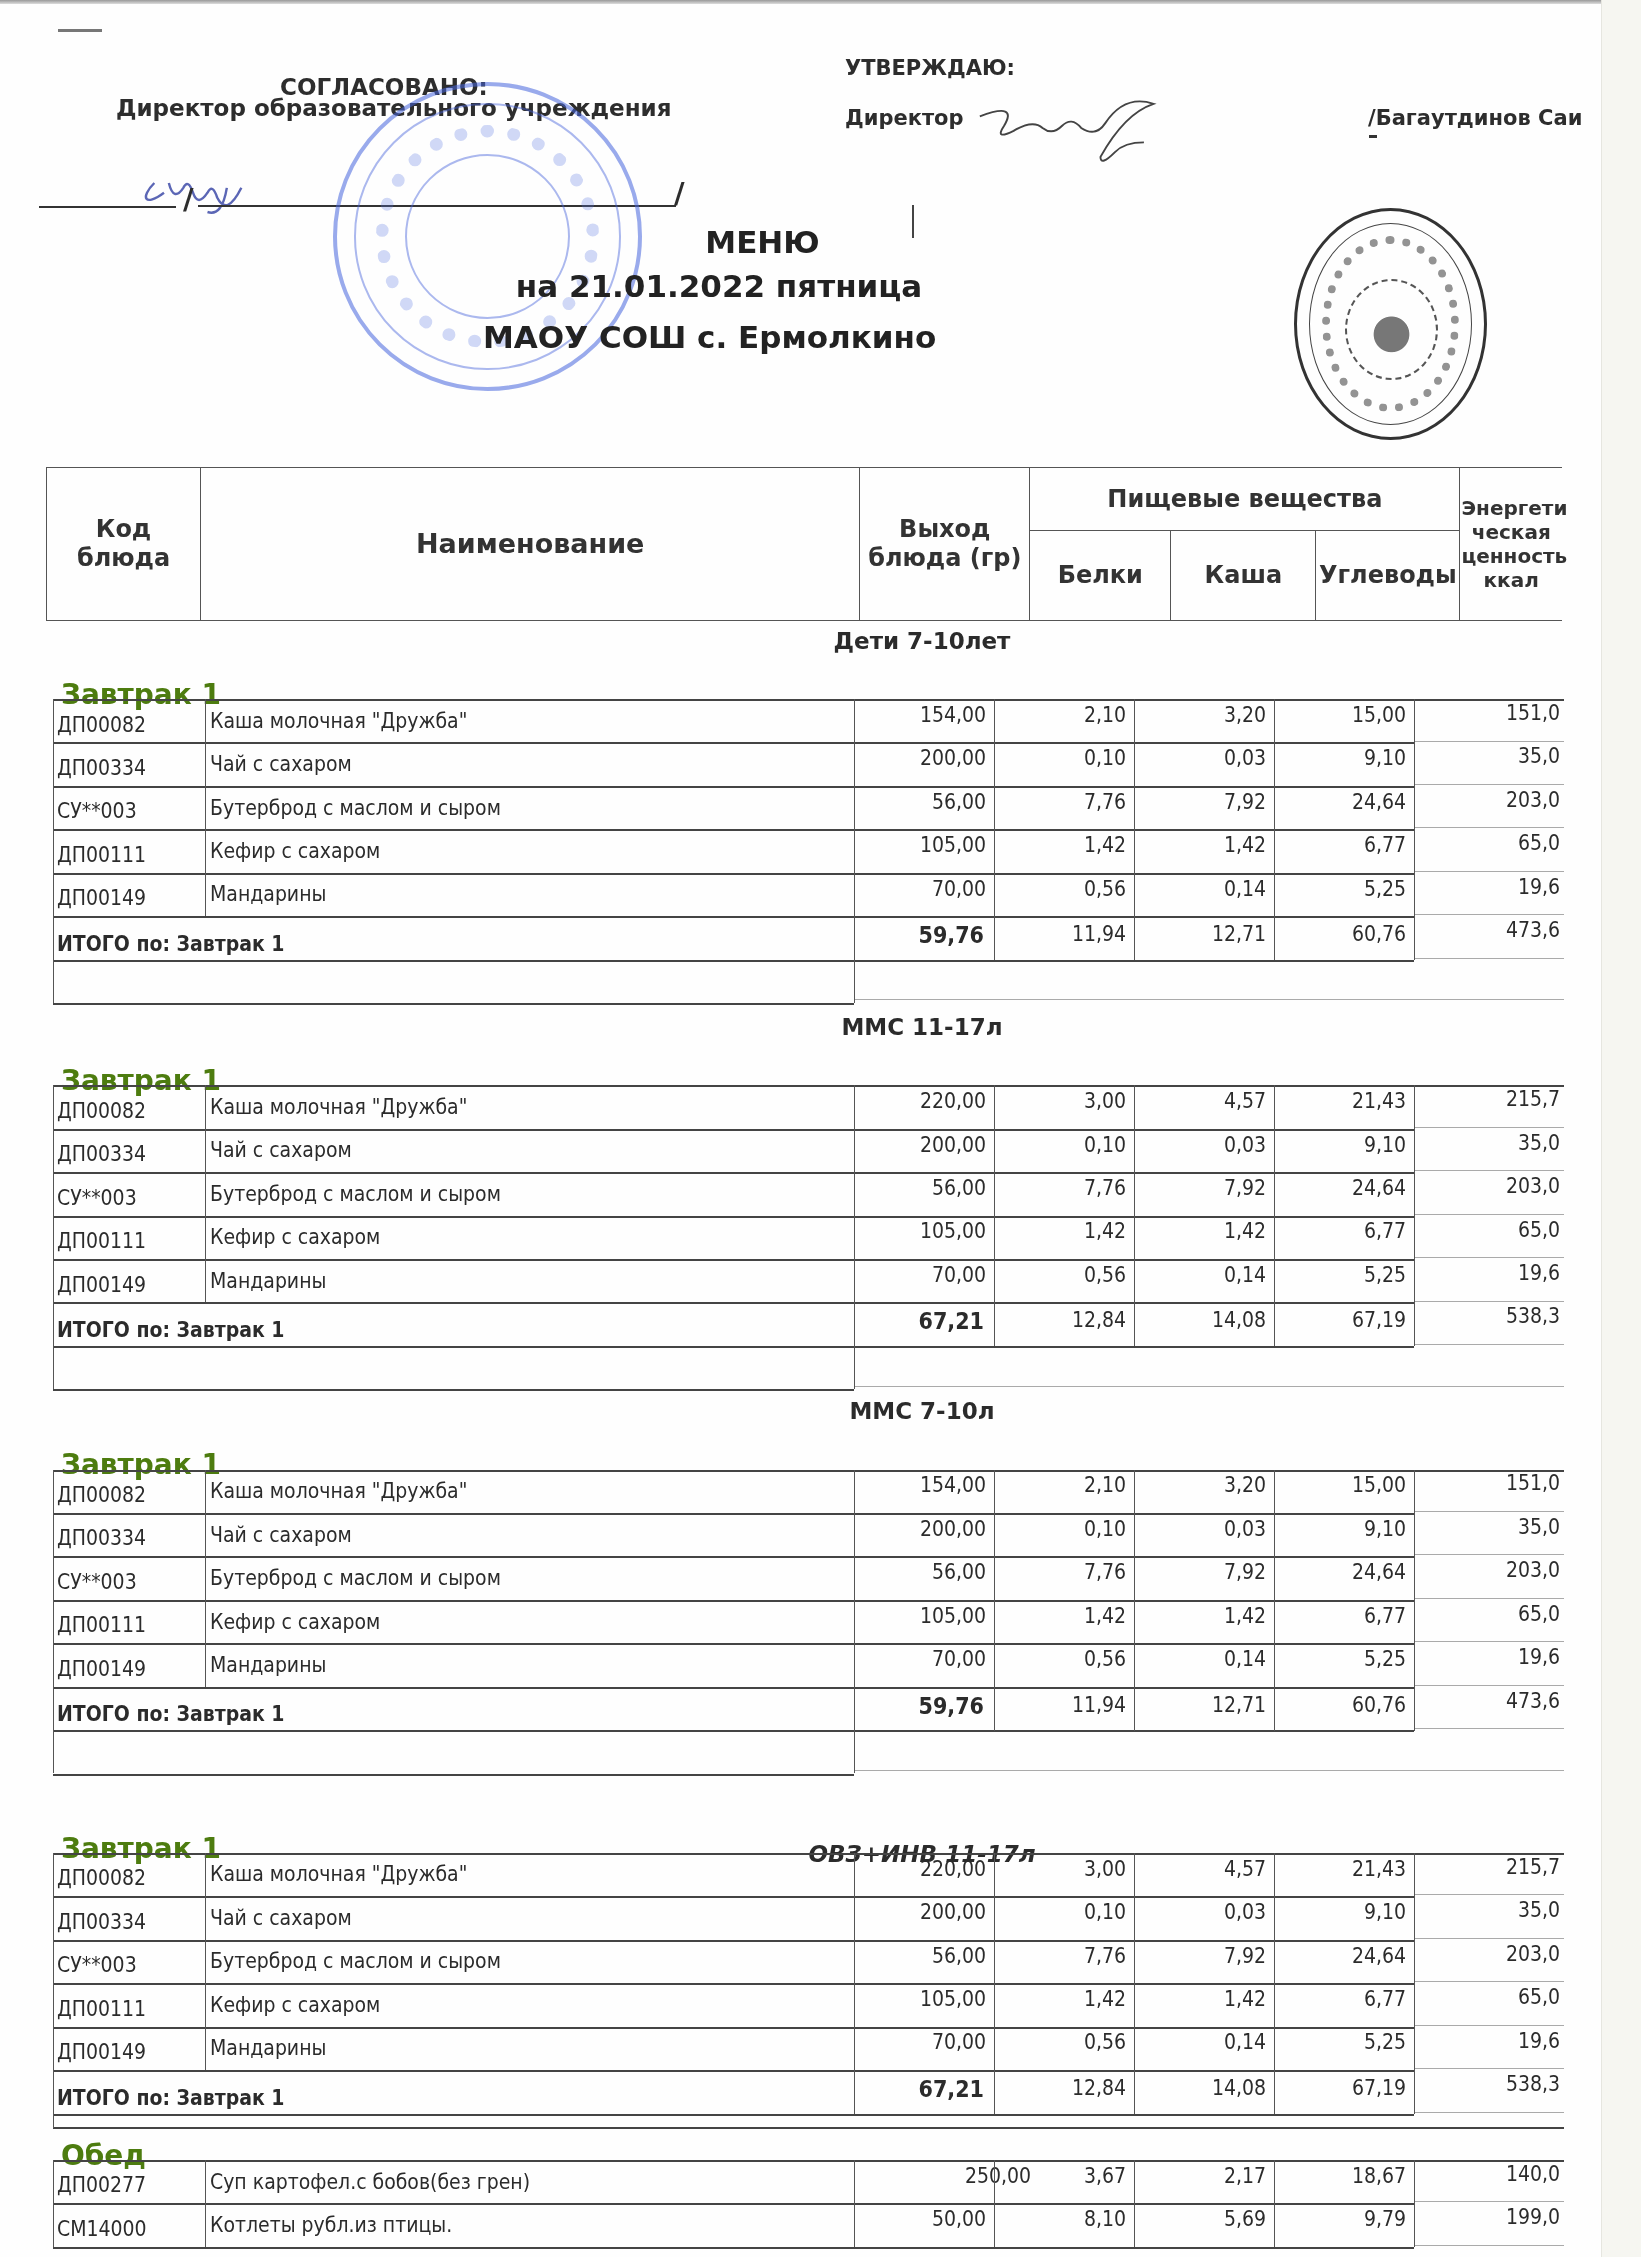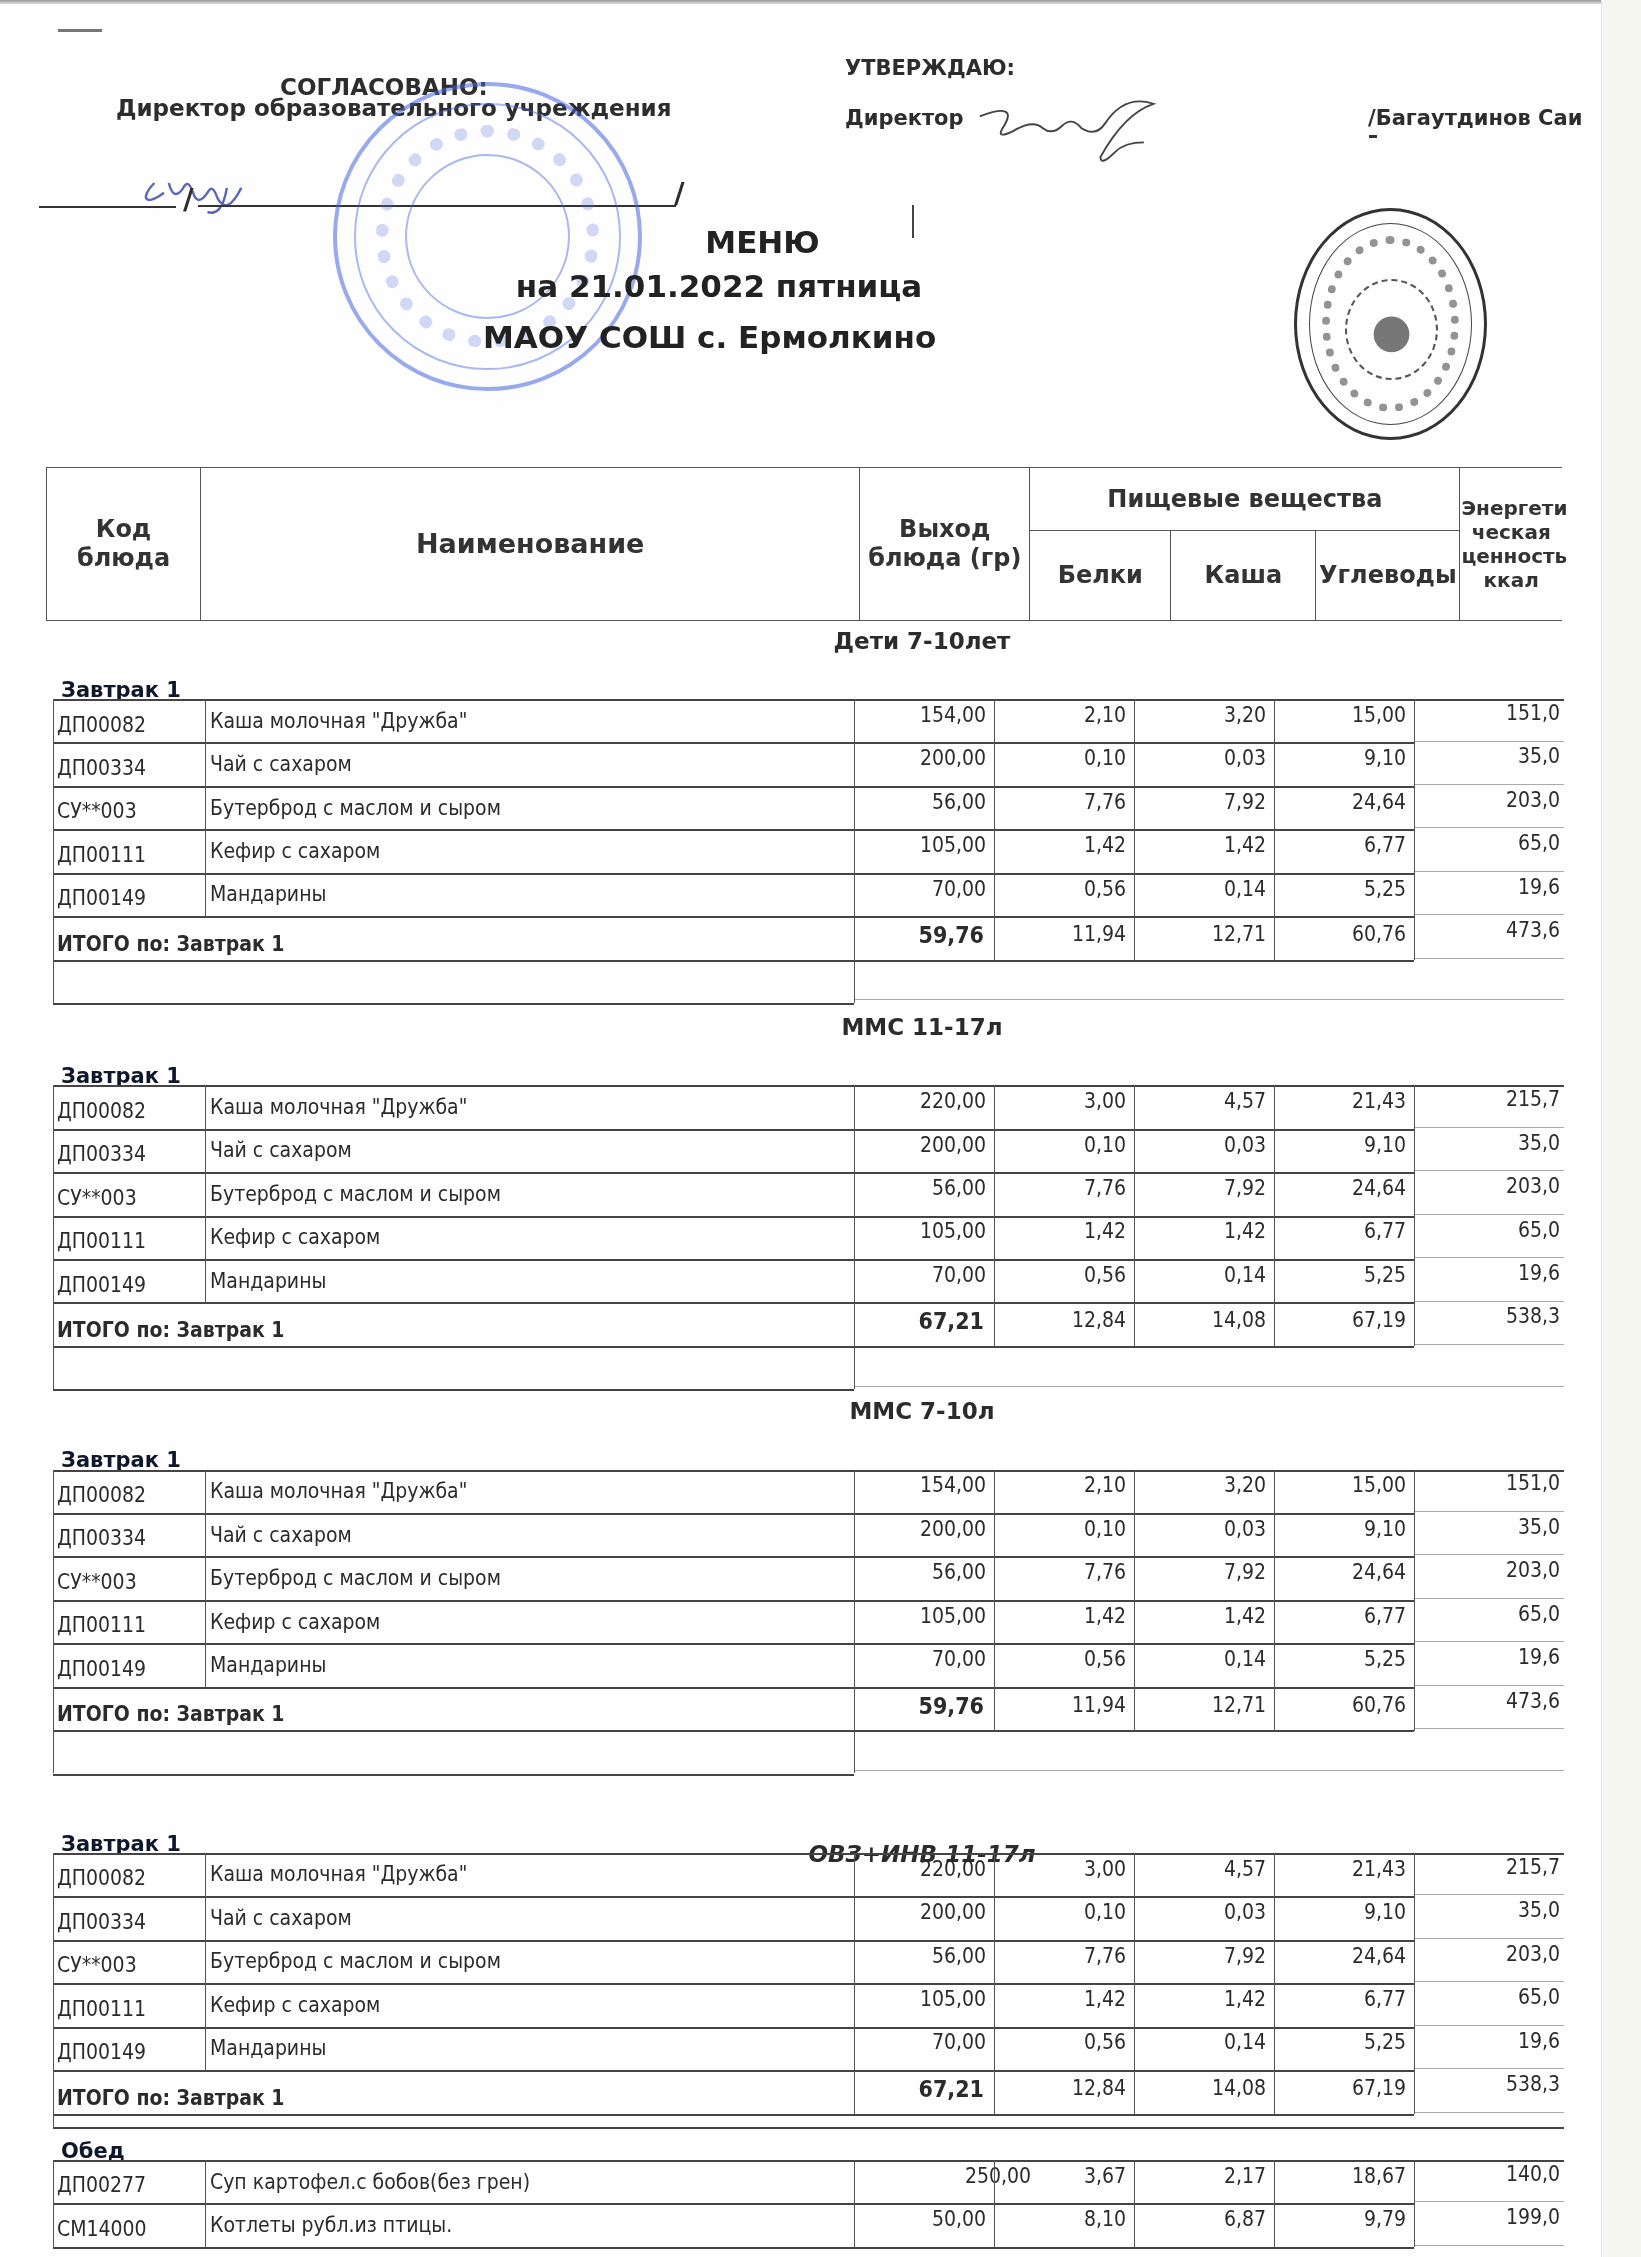--- a/index.html
+++ b/index.html
@@ -33,21 +33,21 @@
 
   
   svg.sig { position:absolute; overflow:visible; }
 
   
   .grid { position:absolute; border-collapse:collapse; table-layout:fixed; }
   .thead td { border:1.4px solid #555; text-align:center; font-weight:bold; font-size:24px; color:#333; line-height:1.2; }
   .cell { position:absolute; font-size:21px; white-space:nowrap; color:#2b2b2b; font-family:"DejaVu Sans Condensed","DejaVu Sans",sans-serif; }
   .num { text-align:right; }
   .sec-title { position:absolute; font-size:23px; font-weight:bold; text-align:center; width:290px; color:#2b2b2b; }
-  .meal-title { position:absolute; font-size:21px; font-weight:bold; color:#0f172a; }
+  .meal-title { position:absolute; font-size:28px; font-weight:bold; color:#4d7c0f; }
   .hl { position:absolute; height:1.9px; background:#444; }
   .hl.thin { height:1px; background:#aaa; }
   .vl { position:absolute; width:1.4px; background:#555; }
 </style>
 </head>
 <body>
 
 <div class="top-line"></div>
 <div class="top-mark"></div>
 <div class="scan-edge"></div>
@@ -386,21 +386,21 @@
     <div class="cell num" style="left:994px;width:132px;top:2164px;">3,67</div>
     <div class="cell num" style="left:1134px;width:132px;top:2164px;">2,17</div>
     <div class="cell num" style="left:1274px;width:132px;top:2164px;">18,67</div>
     <div class="cell num" style="left:1414px;width:146px;top:2162px;">140,0</div>
     <div class="hl" style="left:53px;top:2203px;width:1361px;"></div>
     <div class="hl thin" style="left:1414px;top:2201px;width:150px;"></div>
     <div class="cell" style="left:57px;top:2217px;">СМ14000</div>
     <div class="cell" style="left:210px;top:2213px;">Котлеты рубл.из птицы.</div>
     <div class="cell num" style="left:854px;width:132px;top:2207px;">50,00</div>
     <div class="cell num" style="left:994px;width:132px;top:2207px;">8,10</div>
-    <div class="cell num" style="left:1134px;width:132px;top:2207px;">6,87</div>
+    <div class="cell num" style="left:1134px;width:132px;top:2207px;">5,69</div>
     <div class="cell num" style="left:1274px;width:132px;top:2207px;">9,79</div>
     <div class="cell num" style="left:1414px;width:146px;top:2205px;">199,0</div>
     <div class="hl" style="left:53px;top:2247px;width:1361px;"></div>
     <div class="hl thin" style="left:1414px;top:2245px;width:150px;"></div>
     <div class="vl" style="left:53px;top:2160px;height:87px;"></div>
     <div class="vl" style="left:205px;top:2160px;height:87px;"></div>
     <div class="vl" style="left:854px;top:2160px;height:87px;"></div>
     <div class="vl" style="left:994px;top:2160px;height:87px;"></div>
     <div class="vl" style="left:1134px;top:2160px;height:87px;"></div>
     <div class="vl" style="left:1274px;top:2160px;height:87px;"></div>

